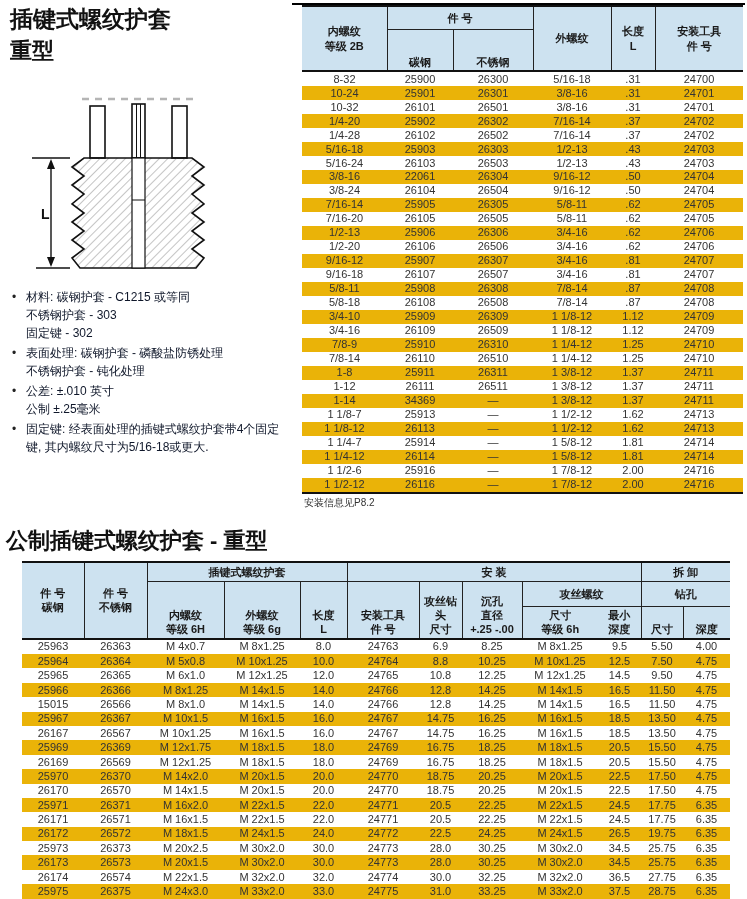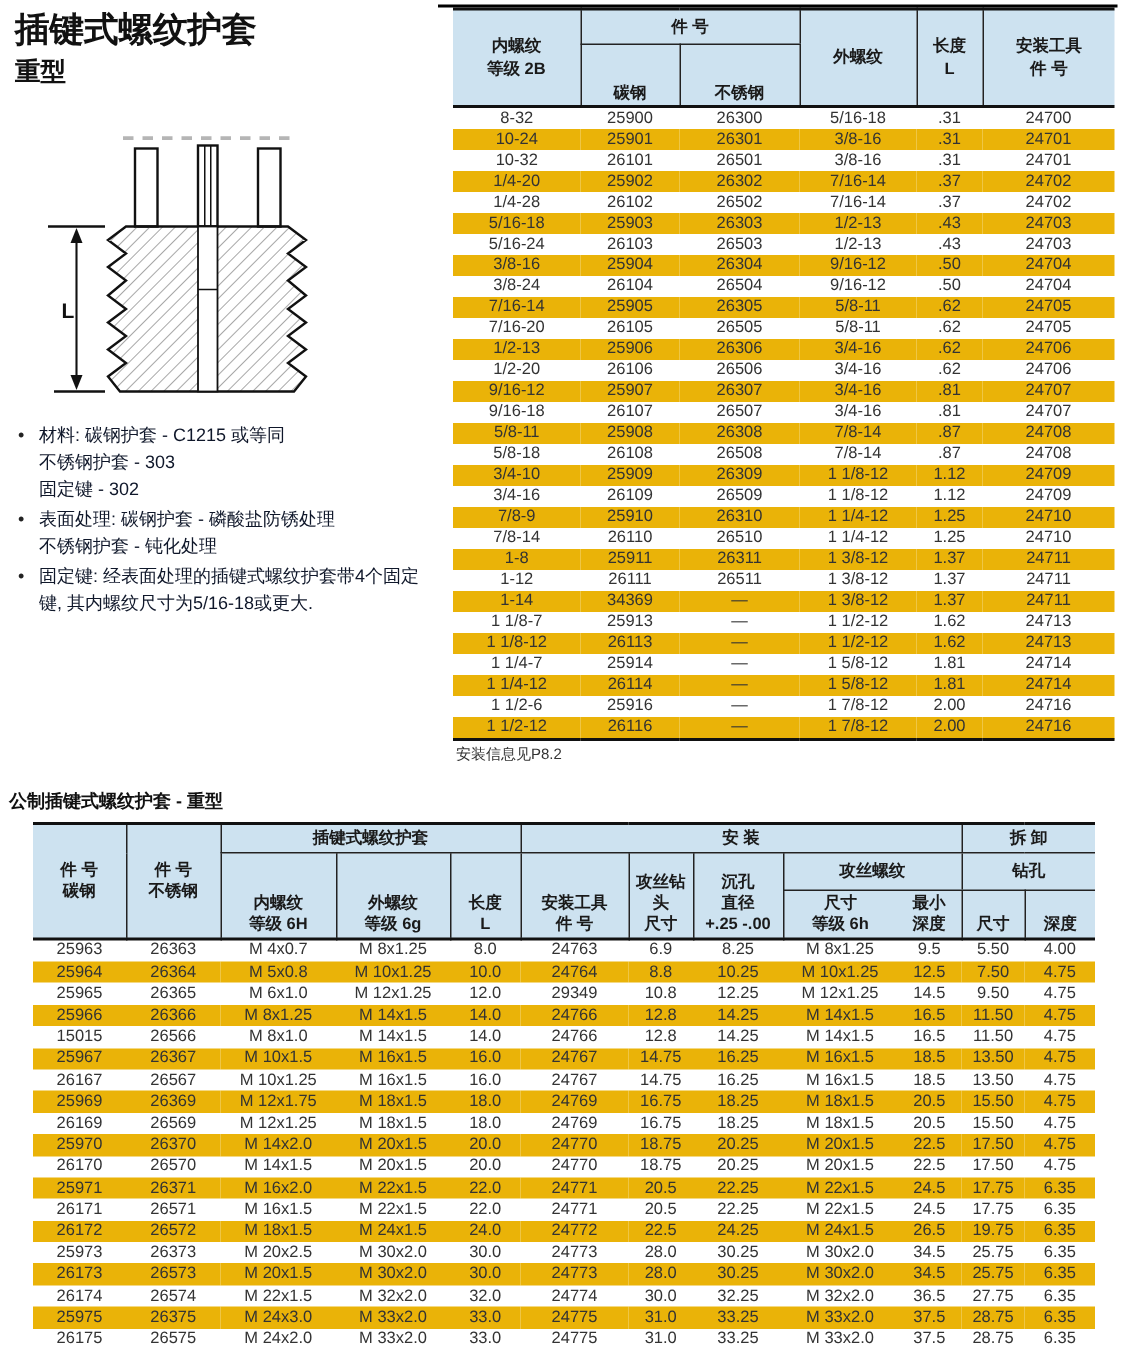--- a/index.html
+++ b/index.html
@@ -3,21 +3,21 @@
 <meta charset="utf-8">
 <style>
   html,body{margin:0;padding:0;background:#ffffff;}
   body{width:747px;height:899px;overflow:hidden;
        font-family:"Liberation Sans","DejaVu Sans",sans-serif;color:#2e2e2e;}
   .page{position:relative;width:747px;height:899px;background:#fff;}
 
   
   .left-col{position:absolute;left:10px;top:6px;width:280px;}
   .page-title{font-size:23px;font-weight:bold;color:#111;margin:0;line-height:1.2;}
-  .page-subtitle{font-size:17px;font-weight:bold;color:#111;margin:2px 0 0 0;}
+  .page-subtitle{font-size:22px;font-weight:bold;color:#111;margin:2px 0 0 0;}
   .figure{margin:30px 0 0 16px;width:250px;height:182px;}
   .bullets{margin-top:10px;font-size:12px;line-height:1.5;color:#0f172a;}
   .bullet{position:relative;padding-left:16px;margin-bottom:2px;white-space:pre-line;}
   .bullet::before{content:"\2022";position:absolute;left:2px;top:0;color:#222;}
 
   
   table.data-table{border-collapse:collapse;table-layout:fixed;
        border-top:2px solid #111;border-bottom:2px solid #111;}
   table.data-table th{background:#cde2f0;font-weight:bold;font-size:11px;color:#1a1a1a;
        text-align:center;white-space:pre-line;line-height:1.3;padding:1px 0;}
@@ -33,21 +33,21 @@
   .top-rule{border-top:2.5px solid #000;margin-top:3px;width:453px;}
   .sec-title{font-size:15px;font-weight:bold;color:#111;margin:3px 0 5px 2px;}
   .imperial-table{width:441px;margin-left:10px;}
   .imperial-table thead tr:first-child th{height:20px;vertical-align:middle;}
   .imperial-table thead tr:last-child th{height:38px;}
   .imperial-table td{padding:0.6px 2px;}
   .tbl-footer{font-size:10px;color:#333;margin:2px 0 0 12px;}
 
   
   .metric-sec{position:absolute;left:0;top:524px;width:747px;}
-  .metric-title{font-size:12px;font-weight:bold;color:#111;margin:2px 0 5px 6px;}
+  .metric-title{font-size:22px;font-weight:bold;color:#111;margin:2px 0 5px 6px;}
   .metric-table{width:708px;margin-left:22px;}
   .metric-table thead tr:nth-child(1) th{height:16px;vertical-align:middle;}
   .metric-table thead tr:nth-child(2) th{height:22px;}
   .metric-table thead tr:nth-child(3) th{height:26px;}
   .metric-table td{padding:0.8px 2px;}
 
   svg .outline{stroke:#111;fill:#fff;}
   svg text{font-family:"Liberation Sans","DejaVu Sans",sans-serif;}
 </style>
 </head>
@@ -88,20 +88,22 @@
         <text x="15" y="123" font-size="14" font-weight="bold" fill="#111">L</text>
       </svg>
     </div>
 
     <div class="bullets">
       <div class="bullet">材料: 碳钢护套 - C1215 或等同
 不锈钢护套 - 303
 固定键 - 302</div>
       <div class="bullet">表面处理: 碳钢护套 - 磷酸盐防锈处理
 不锈钢护套 - 钝化处理</div>
+      <div class="bullet">公差: ±.010 英寸
+公制 ±.25毫米</div>
       <div class="bullet">固定键: 经表面处理的插键式螺纹护套带4个固定键, 其内螺纹尺寸为5/16-18或更大.</div>
     </div>
   </div>
 
   <div class="imperial-sec">
     <div class="top-rule"></div>
     <table class="data-table imperial-table">
       <colgroup>
         <col style="width:85px">
           <col style="width:66px">
@@ -178,21 +180,21 @@
           <tr>
             <td>5/16-24</td>
             <td>26103</td>
             <td>26503</td>
             <td>1/2-13</td>
             <td>.43</td>
             <td>24703</td>
           </tr>
           <tr class="alt">
             <td>3/8-16</td>
-            <td>25904</td>
+            <td>22061</td>
             <td>26304</td>
             <td>9/16-12</td>
             <td>.50</td>
             <td>24704</td>
           </tr>
           <tr>
             <td>3/8-24</td>
             <td>26104</td>
             <td>26504</td>
             <td>9/16-12</td>
@@ -453,21 +455,21 @@
             <td>12.5</td>
             <td>7.50</td>
             <td>4.75</td>
           </tr>
           <tr>
             <td>25965</td>
             <td>26365</td>
             <td>M 6x1.0</td>
             <td>M 12x1.25</td>
             <td>12.0</td>
-            <td>29349</td>
+            <td>24765</td>
             <td>10.8</td>
             <td>12.25</td>
             <td>M 12x1.25</td>
             <td>14.5</td>
             <td>9.50</td>
             <td>4.75</td>
           </tr>
           <tr class="alt">
             <td>25966</td>
             <td>26366</td>

